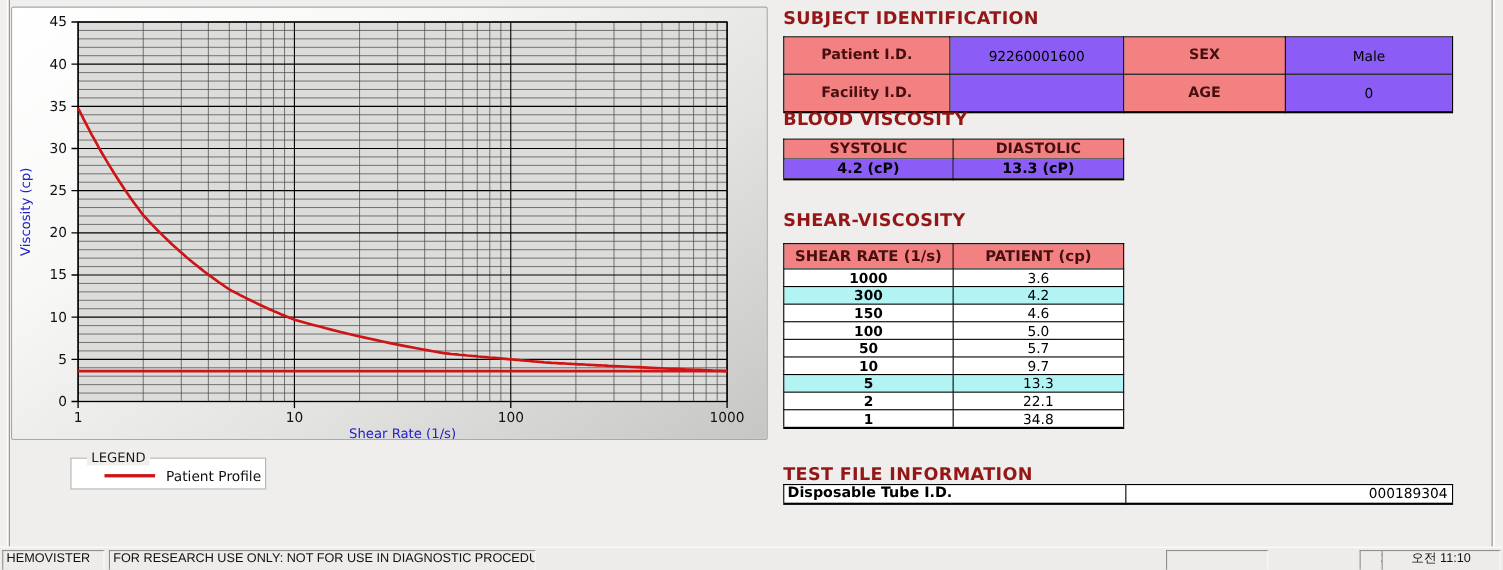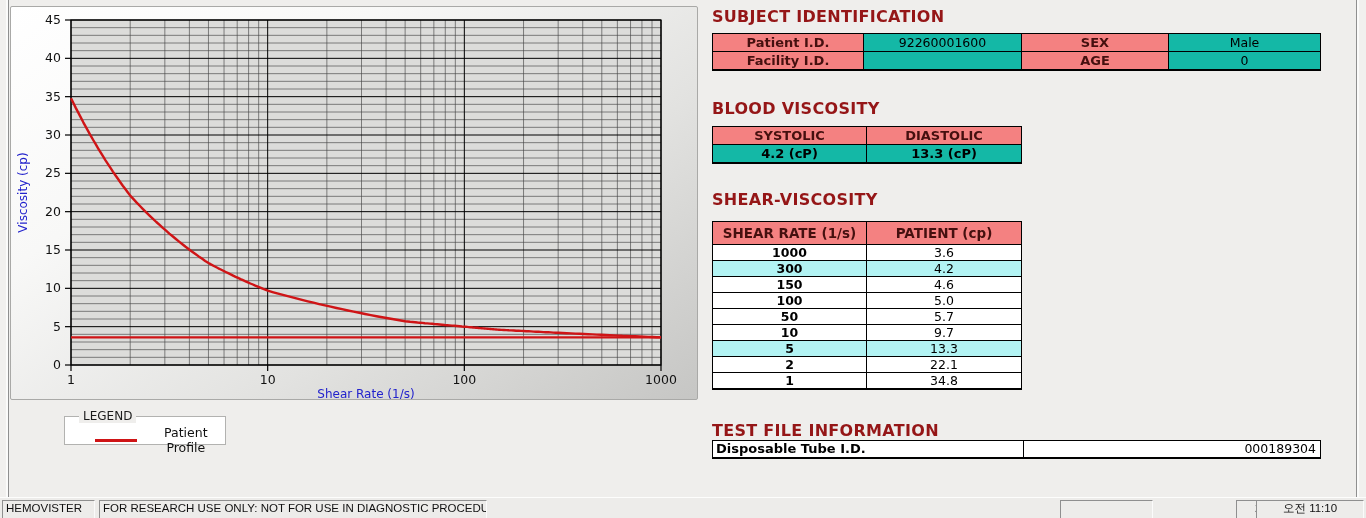--- a/index.html
+++ b/index.html
@@ -11,40 +11,40 @@
   .frame-right { position:absolute; right:0; top:0; width:10px; height:497px;
     background:#f1f0ee; border-left:1px solid #8f8f8f; box-shadow:inset 2px 0 0 #fbfbfa; }
 
   
   .chart-panel { position:absolute; left:10px; top:6px; width:688px; height:394px;
     background:linear-gradient(145deg,#ffffff 0%,#f8f8f7 30%,#e2e2e0 65%,#c6c6c4 100%);
     border:1px solid #a9a9a7; border-radius:2px; }
   .chart-panel svg { display:block; }
 
   
-  .legend-box { position:absolute; left:64px; top:409px; width:162px; height:36px;
+  .legend-box { position:absolute; left:64px; top:409px; width:178px; height:36px;
     background:#ffffff; border:1px solid #b2b2b0; padding:0; }
   .legend-box legend { font:12px "DejaVu Sans", sans-serif; color:#1b1b1b;
     margin-left:14px; padding:0 4px; background:#efeeec; }
   .legend-row { display:flex; align-items:center; padding-left:30px; margin-top:2px; }
   .legend-swatch { display:inline-block; width:46px; height:3px; background:#bf1b1b; margin-right:10px; }
   .legend-label { font:12.5px "DejaVu Sans", sans-serif; color:#111;text-align:center; }
 
   
   .rh { position:absolute; left:712px; font:bold 16px "DejaVu Sans", sans-serif;
     color:#951617; letter-spacing:0.3px; }
   table { border-collapse:collapse; table-layout:fixed; position:absolute; left:712px;
     background:#fff; }
   td, th { border:1px solid #000; overflow:hidden; white-space:nowrap; }
   .hdr { background:#f48181; color:#45100f; font-weight:bold; text-align:center; }
-  .val { background:#14b8a6; color:#000; text-align:center; }
+  .val { background:#8b5cf6; color:#000; text-align:center; }
   .hl td { background:#b2f3f3; font-weight:normal; }
 
   .subject-table { width:608px; border-bottom:2px solid #000; }
-  .subject-table td { height:18px; font-size:12.5px; }
+  .subject-table td { height:34px; font-size:12.5px; }
   .subject-table .hdr { font-size:13px; }
 
   .blood-table { width:309px; border-bottom:2px solid #000; }
   .blood-table td { height:18px; font-size:13px; }
   .blood-table .val { font-weight:bold; }
 
   .shear-table { width:309px; border-bottom:2px solid #000; }
   .shear-table th { height:23px; font-size:13.5px; background:#f48181; color:#45100f; }
   .shear-table td { height:15px; font-size:12.5px; text-align:center; }
   .shear-table td.rate { font-weight:bold; }

